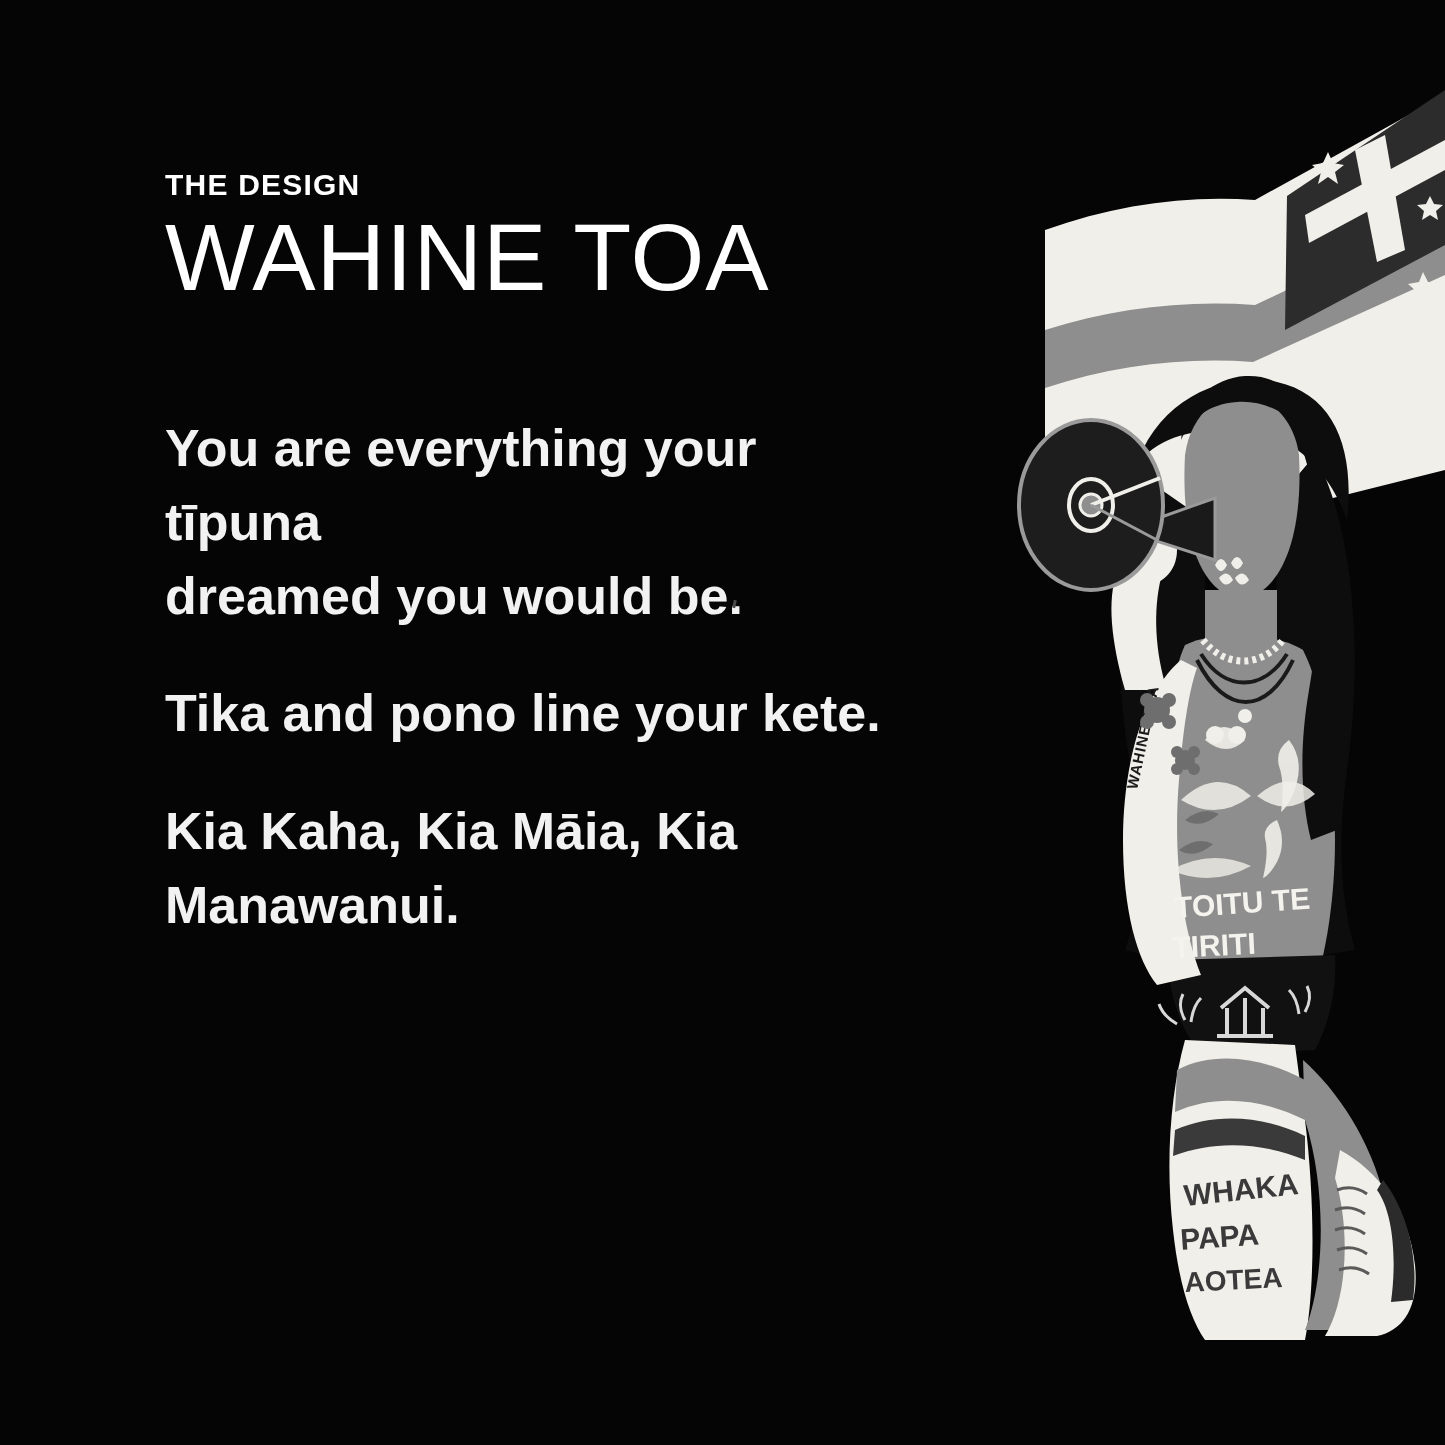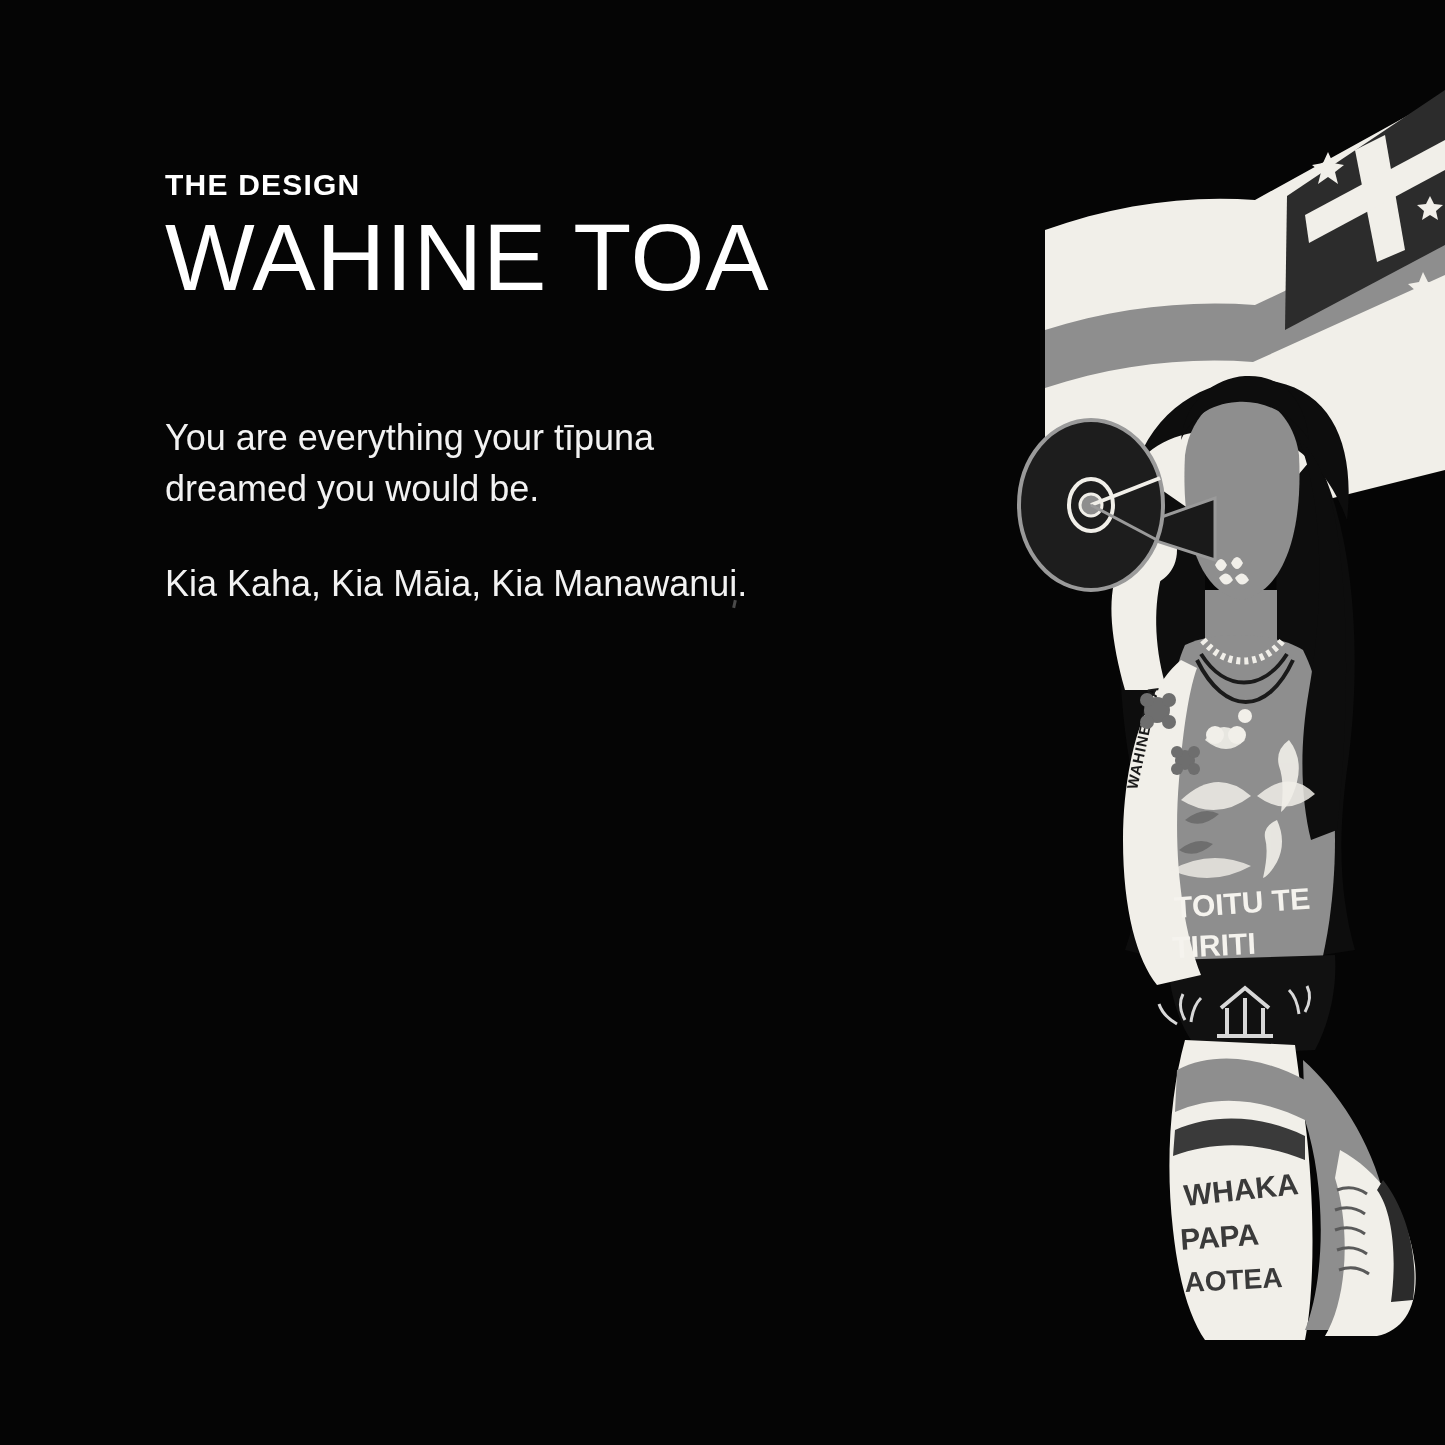--- a/index.html
+++ b/index.html
@@ -45,22 +45,22 @@
   }
 
   .stanzas {
     position: absolute;
     left: 165px;
     top: 412px;
     width: 760px;
   }
   .stanza {
     font-family: "Liberation Sans", sans-serif;
-    font-size: 36px;
-    font-weight: 400;
+    font-size: 52px;
+    font-weight: 700;
     line-height: 1.42;
     color: #f2f2f2;
     margin: 0 0 44px 0;
     white-space: pre-line;
   }
   .stanza:last-child { margin-bottom: 16px; }
 
   
   .art {
     position: absolute;
@@ -87,20 +87,21 @@
 <div class="canvas">
 
   <div class="text-col">
     <div class="eyebrow">THE DESIGN</div>
     <h1 class="title">WAHINE TOA</h1>
   </div>
 
   <div class="stanzas">
     <p class="stanza">You are everything your tīpuna
 dreamed you would be.</p>
+    <p class="stanza">Tika and pono line your kete.</p>
     <p class="stanza">Kia Kaha, Kia Māia, Kia Manawanui.</p>
   </div>
 
   <div class="speck"></div>
 
   <div class="art">
     <svg width="560" height="1445" viewBox="0 0 560 1445" xmlns="http://www.w3.org/2000/svg">
 
       <g>
         <path d="M160 230 C 230 205, 300 195, 370 200 L 560 95 L 560 470 L 360 520 C 290 512, 230 520, 160 545 Z" fill="#f1efe9"></path>

